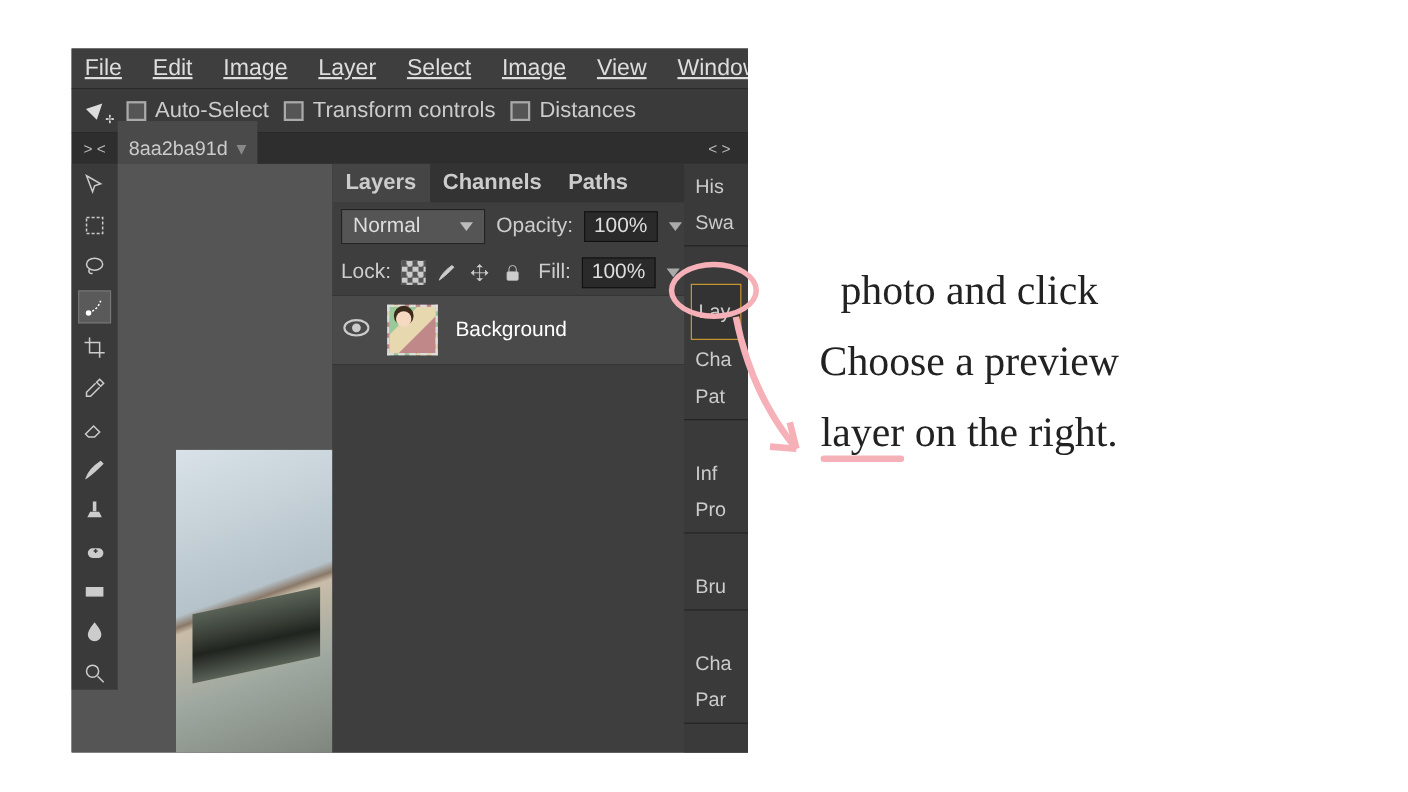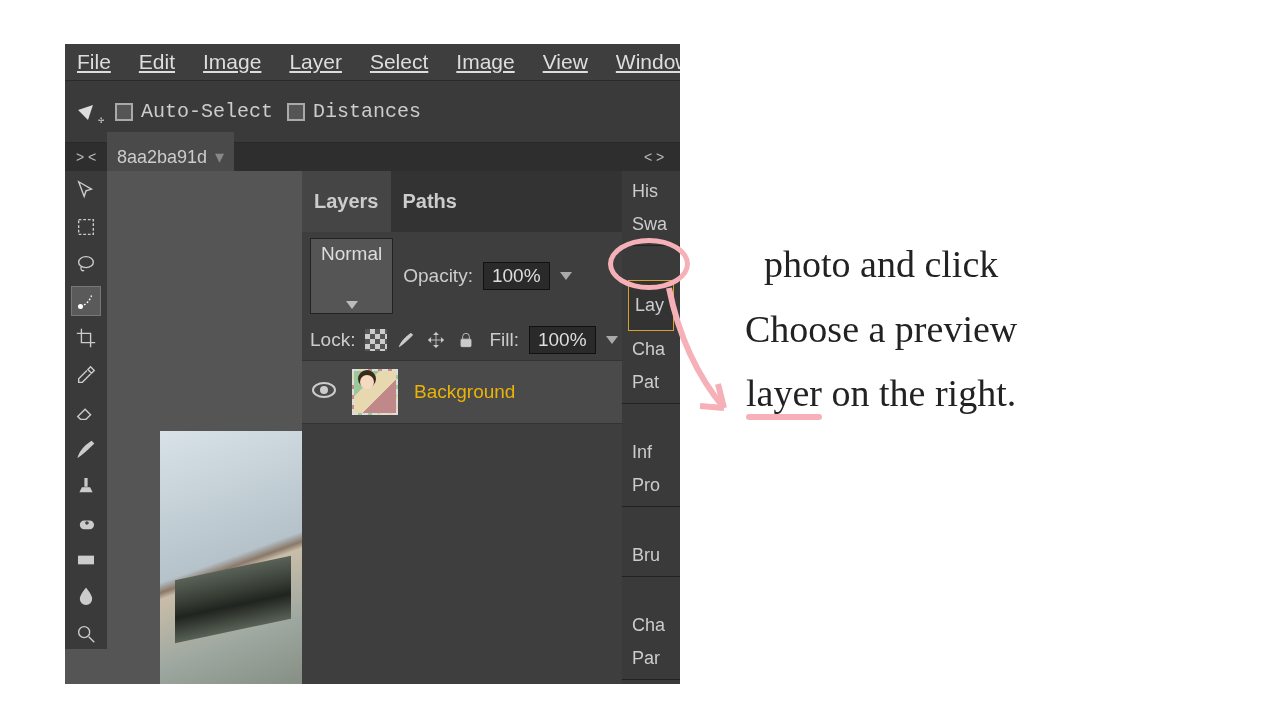--- a/index.html
+++ b/index.html
@@ -1,56 +1,56 @@
 <!DOCTYPE html>
 <html><head>
 <meta charset="utf-8">
 <style>
   * { box-sizing: border-box; margin: 0; padding: 0; }
   body { font-family: sans-serif; background: #fff; width: 1280px; height: 720px; position: relative; }
   .app { position: absolute; left: 65px; top: 44px; width: 615px; height: 640px; background: #3a3a3a; overflow: hidden; }
   .menubar { display: flex; background: #3e3e3e; color: #ddd; font-size: 21px; padding: 6px 12px; gap: 28px; text-decoration: underline; }
   .menubar div { cursor: pointer; }
-  .optbar { display: flex; align-items: center; background: #3a3a3a; border-top: 1px solid #2a2a2a; border-bottom: 1px solid #2a2a2a; padding: 19px 14px; gap: 14px; color: #ccc; font-size: 20px; font-family: Liberation Mono, monospace; }
+  .optbar { display: flex; align-items: center; background: #3a3a3a; border-top: 1px solid #2a2a2a; border-bottom: 1px solid #2a2a2a; padding: 8px 14px; gap: 14px; color: #ccc; font-size: 20px; }
   .cursor-icon { width: 22px; height: 22px; position: relative; }
   .cursor-icon::before { content: ""; position: absolute; border-left: 14px solid #ddd; border-top: 7px solid transparent; border-bottom: 7px solid transparent; transform: rotate(-45deg); left: 2px; top: 2px; }
   .cursor-icon::after { content: "✢"; position: absolute; font-size: 10px; color: #ddd; bottom: -3px; right: -3px; }
   .chk { display: flex; align-items: center; gap: 8px; }
   .chk .box { width: 18px; height: 18px; border: 2px solid #aaa; background: #555; }
   .tabrow { display: flex; align-items: center; background: #2e2e2e; height: 28px; }
   .tabrow .lt { width: 42px; text-align: center; color: #bbb; font-size: 14px; }
   .tabrow .tab { background: #4a4a4a; color: #ccc; font-size: 18px; padding: 14px 10px; display: flex; align-items: center; gap: 8px; }
   .tabrow .tab .x { color: #888; }
   .tabrow .rt { margin-left: auto; width: 52px; text-align: center; color: #bbb; font-size: 14px; }
   .workspace { position: relative; height: 545px; background: #555; }
   .toolbar { position: absolute; left: 0; top: 0; width: 42px; background: #3a3a3a; display: flex; flex-direction: column; align-items: center; padding-top: 4px; gap: 7px; }
   .tool { width: 30px; height: 30px; display: flex; align-items: center; justify-content: center; color: #ccc; cursor: pointer; position: relative; }
   .tool svg { width: 22px; height: 22px; stroke: #ccc; fill: none; stroke-width: 1.5; }
   .tool.sel { background: #5a5a5a; border: 1px solid #777; }
   .tool.sel svg { stroke: #fff; }
   .canvas { position: absolute; left: 95px; top: 260px; width: 145px; height: 285px; background: linear-gradient(160deg, #d8e2e8 0%, #b5c2c9 45%, #8a7868 48%, #c9bda9 50%, #9fa8a0 70%, #7a8278 100%); overflow: hidden; }
   .canvas::before { content: ""; position: absolute; left: 10%; top: 48%; width: 80%; height: 22%; background: linear-gradient(to bottom, #5a6258 0%, #363c34 40%, #1f241e 60%, #5a6258 100%); transform: skewY(-12deg); }
   .panel { position: absolute; left: 237px; top: 0; width: 380px; height: 545px; background: #3e3e3e; }
   .ptabs { display: flex; background: #333; }
-  .ptab { padding: 19px 12px; color: #ccc; font-size: 20px; font-weight: bold; cursor: pointer; }
+  .ptab { padding: 6px 12px; color: #ccc; font-size: 20px; font-weight: bold; cursor: pointer; }
   .ptab.active { background: #454545; }
   .prow { display: flex; align-items: center; padding: 6px 8px; gap: 10px; color: #ccc; font-size: 19px; }
-  .sel-blend { background: #555; border: 1px solid #222; padding: 4px 10px; display: flex; align-items: center; gap: 36px; color: #ddd; flex-direction: column; }
+  .sel-blend { background: #555; border: 1px solid #222; padding: 4px 10px; display: flex; align-items: center; gap: 36px; color: #ddd; }
   .sel-blend .tri { width: 0; height: 0; border-left: 6px solid transparent; border-right: 6px solid transparent; border-top: 8px solid #bbb; }
   .valbox { background: #2a2a2a; border: 1px solid #111; padding: 2px 8px; color: #ddd; text-align: center; }
   .tri2 { width: 0; height: 0; border-left: 6px solid transparent; border-right: 6px solid transparent; border-top: 8px solid #aaa; }
   .lockicons { display: flex; gap: 8px; align-items: center; }
   .lockicons .li { width: 22px; height: 22px; display: flex; align-items: center; justify-content: center; }
   .lockicons svg { width: 20px; height: 20px; stroke: #ccc; fill: #ccc; }
   .checker { width: 22px; height: 22px; background: repeating-conic-gradient(#ccc 0 25%, #555 0 50%) 0 0/10px 10px; }
   .layeritem { display: flex; align-items: center; gap: 16px; padding: 8px 10px; background: #4a4a4a; border-top: 1px solid #333; border-bottom: 1px solid #333; }
   .layeritem .eye { color: #ccc; }
   .layeritem .thumb { width: 46px; height: 46px; border: 2px dashed #ddd; background: linear-gradient(135deg,#9bc89b 30%,#e8d8b0 30%,#e8d8b0 60%,#c08888 60%); position: relative; }
   .layeritem .thumb::after { content:""; position:absolute; left:6px; top:4px; width:14px; height:14px; border-radius:50%; background:#f5d9c0; box-shadow: 0 -3px 0 2px #3a2a1a; }
-  .layeritem .lname { color: #eab308; font-size: 19px; }
+  .layeritem .lname { color: #ffffff; font-size: 19px; }
   .rsb { position: absolute; right: 0; top: 0; width: 58px; background: #3a3a3a; height: 545px; display: flex; flex-direction: column; gap: 28px; }
   .rsb .grp { border-bottom: 1px solid #222; padding: 4px 0; }
   .rsb .itm { color: #ccc; font-size: 18px; padding: 6px 10px; cursor: pointer; }
   .rsb .itm.active { border: 1px solid #d8a030; background: #333; margin: 2px 6px; padding: 14px 6px; }
   .rsb .img { padding: 6px 10px; }
   .rsb .img svg { width: 28px; height: 24px; stroke: #ccc; fill: none; }
   .annot { position: absolute; left: 745px; top: 232px; font-family: "Comic Sans MS", "Marker Felt", cursive; font-size: 38px; color: #222; line-height: 1.7; text-align: center; }
   .annot .u { position: relative; }
   .annot .u::after { content: ""; position: absolute; left: 0; right: 0; bottom: -6px; height: 6px; background: #f6b0b7; border-radius: 3px; }
   .circle { position: absolute; left: 608px; top: 238px; width: 82px; height: 52px; border: 5px solid #f6b0b7; border-radius: 50%; }
@@ -73,20 +73,24 @@
   </div>
 
   <div class="optbar">
     <div class="cursor-icon"></div>
     <div class="chk">
         <span class="box"></span>
         <span>Auto-Select</span>
       </div>
     <div class="chk">
         <span class="box"></span>
+        <span>Transform controls</span>
+      </div>
+    <div class="chk">
+        <span class="box"></span>
         <span>Distances</span>
       </div>
   </div>
 
   <div class="tabrow">
     <div class="lt">&gt; &lt;</div>
     <div class="tab">
       <span>8aa2ba91d</span>
       <span class="x">▾</span>
     </div>
@@ -164,20 +168,21 @@
             <path d="M15 15l6 6"></path>
           </svg>
         </div>
     </div>
 
     <div class="canvas"></div>
 
     <div class="panel">
       <div class="ptabs">
         <div class="ptab active">Layers</div>
+        <div class="ptab">Channels</div>
         <div class="ptab">Paths</div>
       </div>
       <div class="prow">
         <div class="sel-blend">
           <span>Normal</span>
           <span class="tri"></span>
         </div>
         <span>Opacity:</span>
         <span class="valbox">100%</span>
         <span class="tri2"></span>

